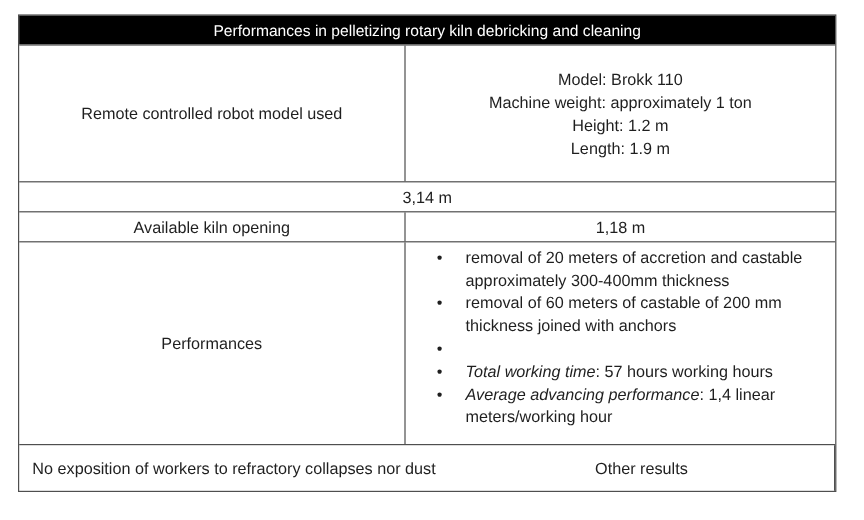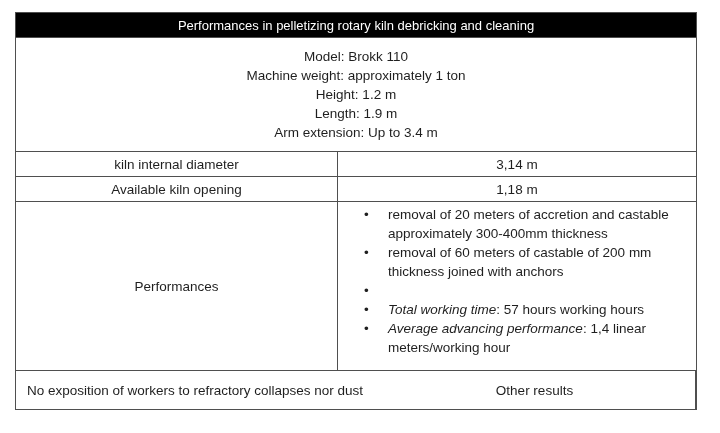--- a/index.html
+++ b/index.html
@@ -92,33 +92,32 @@
 <body>
 
 <div class="page">
   <div class="tbl">
 
     <div class="thead">
       <span>Performances in pelletizing rotary kiln debricking and cleaning</span>
     </div>
 
     <div class="row r-specs">
+      <div class="cell left">
+        <span>Remote controlled robot model used</span>
+      </div>
       <div class="cell right">
         <div class="spec-line">Model: Brokk 110</div>
         <div class="spec-line">Machine weight: approximately 1 ton</div>
         <div class="spec-line">Height: 1.2 m</div>
         <div class="spec-line">Length: 1.9 m</div>
-        <div class="spec-line">Arm extension: Up to 3.4 m</div>
       </div>
     </div>
 
     <div class="row r-simple">
-      <div class="cell left">
-        <span>kiln internal diameter</span>
-      </div>
       <div class="cell right">
         <span>3,14 m</span>
       </div>
     </div>
 
     <div class="row r-simple">
       <div class="cell left">
         <span>Available kiln opening</span>
       </div>
       <div class="cell right">

